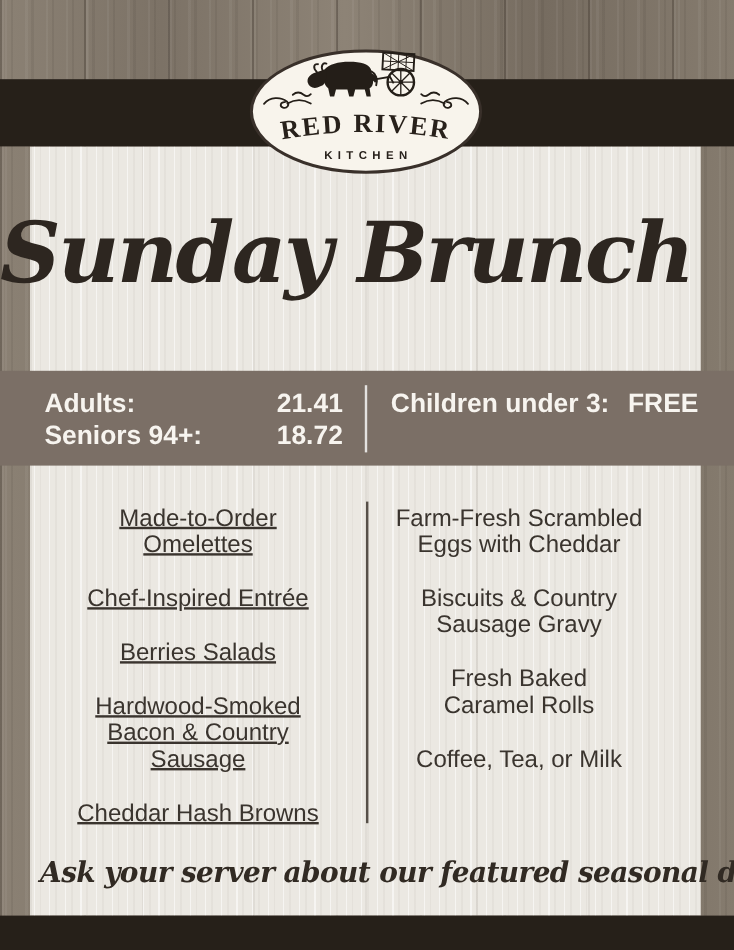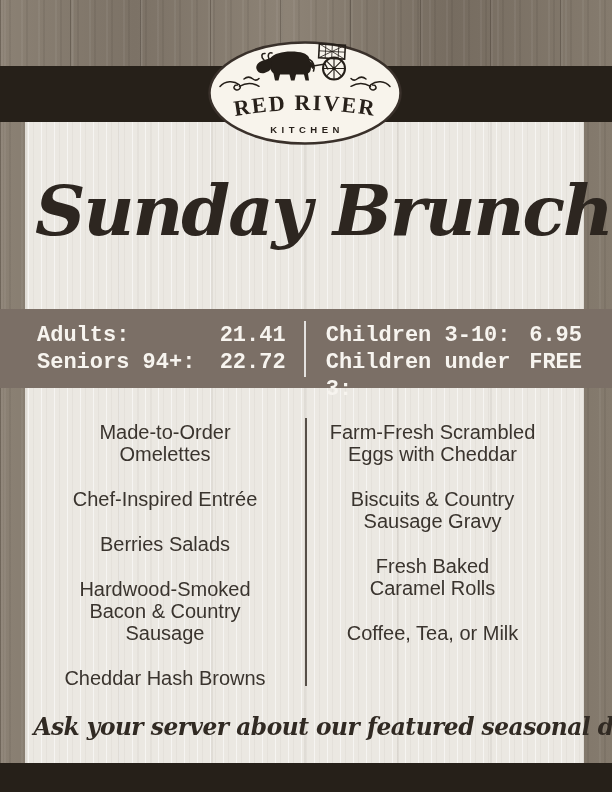--- a/index.html
+++ b/index.html
@@ -20,46 +20,46 @@
   .panel{
     position:absolute;left:25px;top:122px;width:559px;height:641px;z-index:1;
     background-color:#ebe8e2;
     background-image:
       repeating-linear-gradient(90deg, rgba(90,80,70,.08) 0px, rgba(90,80,70,.08) 1.5px, transparent 1.5px, transparent 93px),
       repeating-linear-gradient(90deg, transparent 0px, transparent 3px, rgba(255,255,255,.55) 3px, rgba(255,255,255,.55) 4px, transparent 4px, transparent 8px, rgba(120,108,96,.06) 8px, rgba(120,108,96,.06) 9.5px, transparent 9.5px, transparent 13px);
   }
   .logo{position:absolute;left:206px;top:40px;width:198px;height:106px;z-index:3;}
   .title{
     position:absolute;left:0;top:176px;width:612px;z-index:3;
-    text-align:right;
+    text-align:left;
     font-family:"DejaVu Serif",serif;font-style:italic;font-weight:bold;
     font-size:70px;letter-spacing:-2px;color:#2d2620;line-height:1.0;
   }
   .served{
     position:absolute;top:267px;right:70px;z-index:3;
     font-size:18px;letter-spacing:1.2px;color:#2d2620;
   }
   .price-bar{
     position:absolute;left:0;top:309px;width:612px;height:79px;z-index:3;
     background:#7b6f66;display:flex;box-sizing:border-box;padding-top:13px;
     color:#f7f4ef;font-weight:bold;font-size:22px;line-height:27px;
   }
-  .price-col{width:352px;box-sizing:border-box;font-family:Liberation Mono, monospace;}
+  .price-col{width:352px;box-sizing:border-box;}
   .price-col.left{padding:0 21px 0 37px;}
   .price-col.right{padding:0 30px 0 19px;}
   .price-row{display:flex;justify-content:space-between;}
   .price-divider{
     position:absolute;left:304px;top:12px;width:2px;height:56px;
     background:rgba(255,255,255,.8);
   }
   .menu-col{
     position:absolute;top:421px;z-index:3;text-align:center;
     font-size:20px;line-height:22px;color:#3a342e;
   }
-  .menu-col.left{left:25px;width:280px;}
+  .menu-col.left{left:25px;width:280px;text-decoration:underline;}
   .menu-col.right{left:307px;width:251px;}
   .menu-item{white-space:pre-line;margin-bottom:23px;}
   .menu-divider{
     position:absolute;left:305px;top:418px;width:1.5px;height:268px;z-index:3;
     background:#575049;
   }
   .footer-note{
     position:absolute;left:25px;top:712px;width:559px;z-index:3;
     text-align:center;white-space:nowrap;
     font-family:"DejaVu Serif",serif;font-style:italic;font-weight:bold;
@@ -109,29 +109,25 @@
   <div class="title">Sunday Brunch</div>
 
   <div class="price-bar">
     <div class="price-col left">
       <div class="price-row">
         <span>Adults:</span>
         <span>21.41</span>
       </div>
       <div class="price-row">
         <span>Seniors 94+:</span>
-        <span>22.72</span>
+        <span>18.72</span>
       </div>
     </div>
     <div class="price-divider"></div>
     <div class="price-col right">
-      <div class="price-row">
-        <span>Children 3-10:</span>
-        <span>6.95</span>
-      </div>
       <div class="price-row">
         <span>Children under 3:</span>
         <span>FREE</span>
       </div>
     </div>
   </div>
 
   <div class="menu-divider"></div>
 
   <div class="menu-col left">

